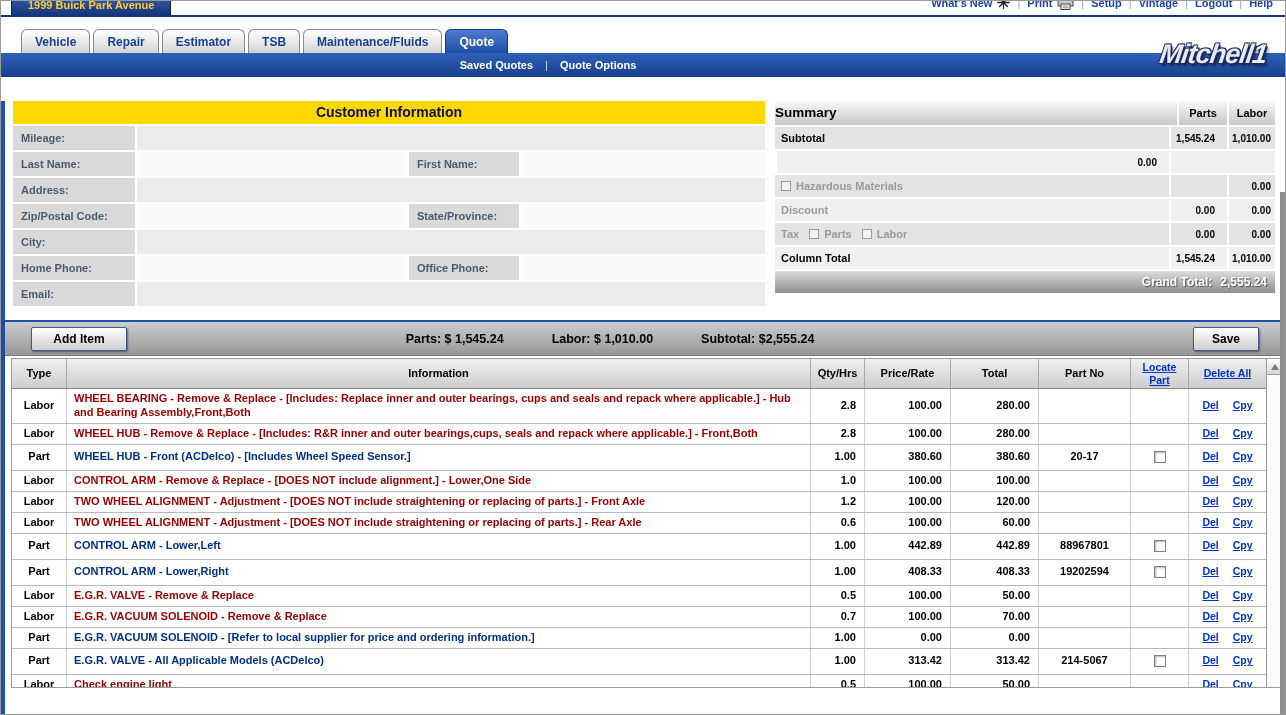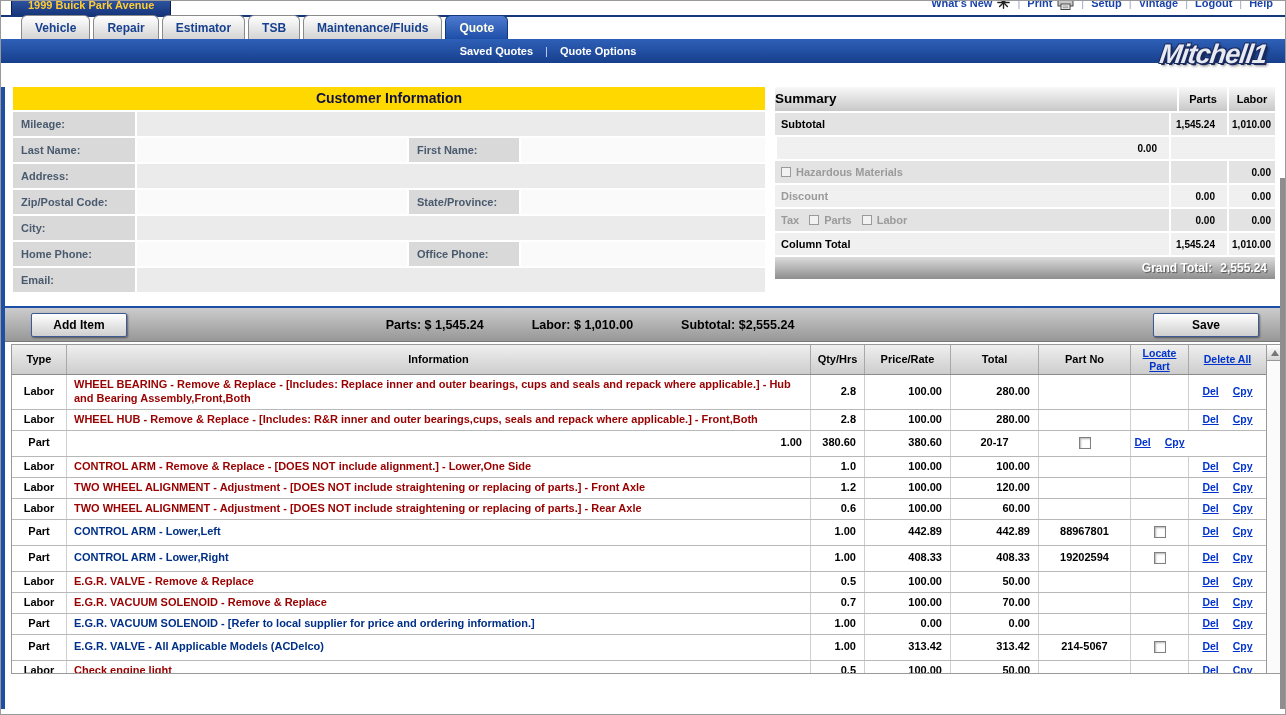--- a/index.html
+++ b/index.html
@@ -9,21 +9,21 @@
 
   
   .topbar { height:16px; padding:6px 12px 0 10px; display:flex; justify-content:space-between; align-items:flex-end; border-bottom:2px solid var(--navy-dark,#16367c); }
   .vehicle-tab { background:linear-gradient(#3a5fae,#16367c); color:var(--vehicle-tab-text,#ffcc33); font-size:11px; font-weight:bold; padding:5px 16px 4px; border-radius:7px 7px 0 0; border:1px solid #0a1f4d; border-bottom:none; cursor:pointer; white-space:nowrap; }
   .top-links { display:flex; align-items:center; gap:7px; padding-bottom:5px; }
   .toplink { color:#1c44a8; font-size:11px; font-weight:bold; cursor:pointer; white-space:nowrap; }
   .sep { color:#9aa4c4; font-size:11px; }
   .hicon { display:inline-flex; align-items:center; margin-left:-2px; }
 
   
-  .tabs-row { display:flex; align-items:flex-end; padding:8px 0 0 20px; height:22px; }
+  .tabs-row { display:flex; align-items:flex-end; padding:8px 0 0 20px; height:36px; }
   .tab { background:linear-gradient(#ffffff,#d4d4d4); border:1px solid #8a8a8a; border-bottom:none; border-radius:6px 6px 0 0; padding:5px 13px 4px; margin-right:3px; font-size:12px; font-weight:bold; color:#17418f; cursor:pointer; white-space:nowrap; }
   .tab.active { background:linear-gradient(#4f7ad0,#1e4fa8); color:#ffffe8; border-color:#123a7a; }
   .logo { position:absolute; top:38px; right:18px; font-style:italic; font-weight:bold; font-size:27px; letter-spacing:-1px; color:#e8eaf2; transform:skewX(-8deg); text-shadow:-1px -1px 0 #1a2a5e, 1px -1px 0 #1a2a5e, -1px 1px 0 #1a2a5e, 2px 2px 0 #1a2a5e, 3px 3px 3px rgba(0,0,0,.5); }
 
   
   .subnav { height:24px; background:linear-gradient(#2e60b8,#173f8c); display:flex; align-items:center; justify-content:center; gap:12px; padding-right:190px; }
   .subnav-link { color:#ffffff; font-size:11px; font-weight:bold; cursor:pointer; }
   .subnav-sep { color:#cfd8ef; font-size:11px; }
 
   
@@ -55,21 +55,21 @@
   .s-disabled .sum-label { color:#9a9a9a; }
   .sum-num { display:flex; justify-content:flex-end; align-items:center; padding-right:4px; font-size:10px; font-weight:bold; color:#000; border-left:2px solid #ffffff; }
   .sum-label .cb { margin:0 5px 0 0; }
   .sum-label .cb.tax { margin:0 5px 0 10px; }
   .sum-row .cb { width:10px; height:10px; border:1px solid #9a9a9a; background:#f2f2f2; box-shadow:none; }
   .grand-total { height:22px; background:linear-gradient(#dcdcdc,#8e8e8e); display:flex; justify-content:flex-end; align-items:center; gap:8px; padding-right:8px; color:#ffffff; font-weight:bold; font-size:12px; text-shadow:1px 1px 1px #555555; }
 
   
   .toolbar { height:36px; background:linear-gradient(#cccccc,#979797); border-top:2px solid var(--accent-blue,#1e4fa8); border-bottom:1px solid #777777; display:flex; align-items:center; }
   .btn { width:96px; height:24px; margin-left:26px; background:linear-gradient(#ffffff,#cfcfcf); border:1px solid #3d5a96; border-radius:2px; box-shadow:1px 1px 2px rgba(0,0,0,.45); font-family:"Liberation Sans","DejaVu Sans",sans-serif; font-weight:bold; font-size:12px; color:#000; cursor:pointer; }
-  .btn.save { margin-left:0; margin-right:26px; width:106px; }
+  .btn.save { margin-left:0; margin-right:26px; width:66px; }
   .toolbar-totals { flex:1; display:flex; justify-content:center; gap:48px; padding-right:100px; font-size:12.5px; font-weight:bold; color:#000; }
 
   
   .table-wrap { display:flex; margin:2px 2px 0 6px; border:1px solid #9a9a9a; height:330px; overflow:hidden; background:#ffffff; }
   .table-main { flex:1; }
   .t-grid { display:grid; grid-template-columns:54px minmax(0,1fr) 54px 86px 88px 92px 58px 78px; }
   .t-header { background:linear-gradient(#efefef,#cdcdcd); border-bottom:1px solid #8a8a8a; min-height:30px; }
   .t-hcell { display:flex; align-items:center; justify-content:center; text-align:center; font-size:11px; font-weight:bold; color:#000; padding:2px 4px; line-height:1.15; }
   .t-hcell + .t-hcell { border-left:1px solid #a8a8a8; }
   .hlink { color:var(--link-blue,#0033cc); text-decoration:underline; font-size:10.5px; cursor:pointer; }
@@ -295,20 +295,21 @@
               <div class="t-cell t-num">280.00</div>
               <div class="t-cell t-partno"></div>
               <div class="t-cell t-locate"></div>
               <div class="t-cell t-actions">
                 <span class="tlink">Del</span>
                 <span class="tlink">Cpy</span>
               </div>
             </div>
             <div class="t-row t-grid has-locate">
               <div class="t-cell t-type">Part</div>
+              <div class="t-cell t-desc part">WHEEL HUB - Front (ACDelco) - [Includes Wheel Speed Sensor.]</div>
               <div class="t-cell t-num">1.00</div>
               <div class="t-cell t-num">380.60</div>
               <div class="t-cell t-num">380.60</div>
               <div class="t-cell t-partno">20-17</div>
               <div class="t-cell t-locate">
                 <span class="cb"></span>
               </div>
               <div class="t-cell t-actions">
                 <span class="tlink">Del</span>
                 <span class="tlink">Cpy</span>

